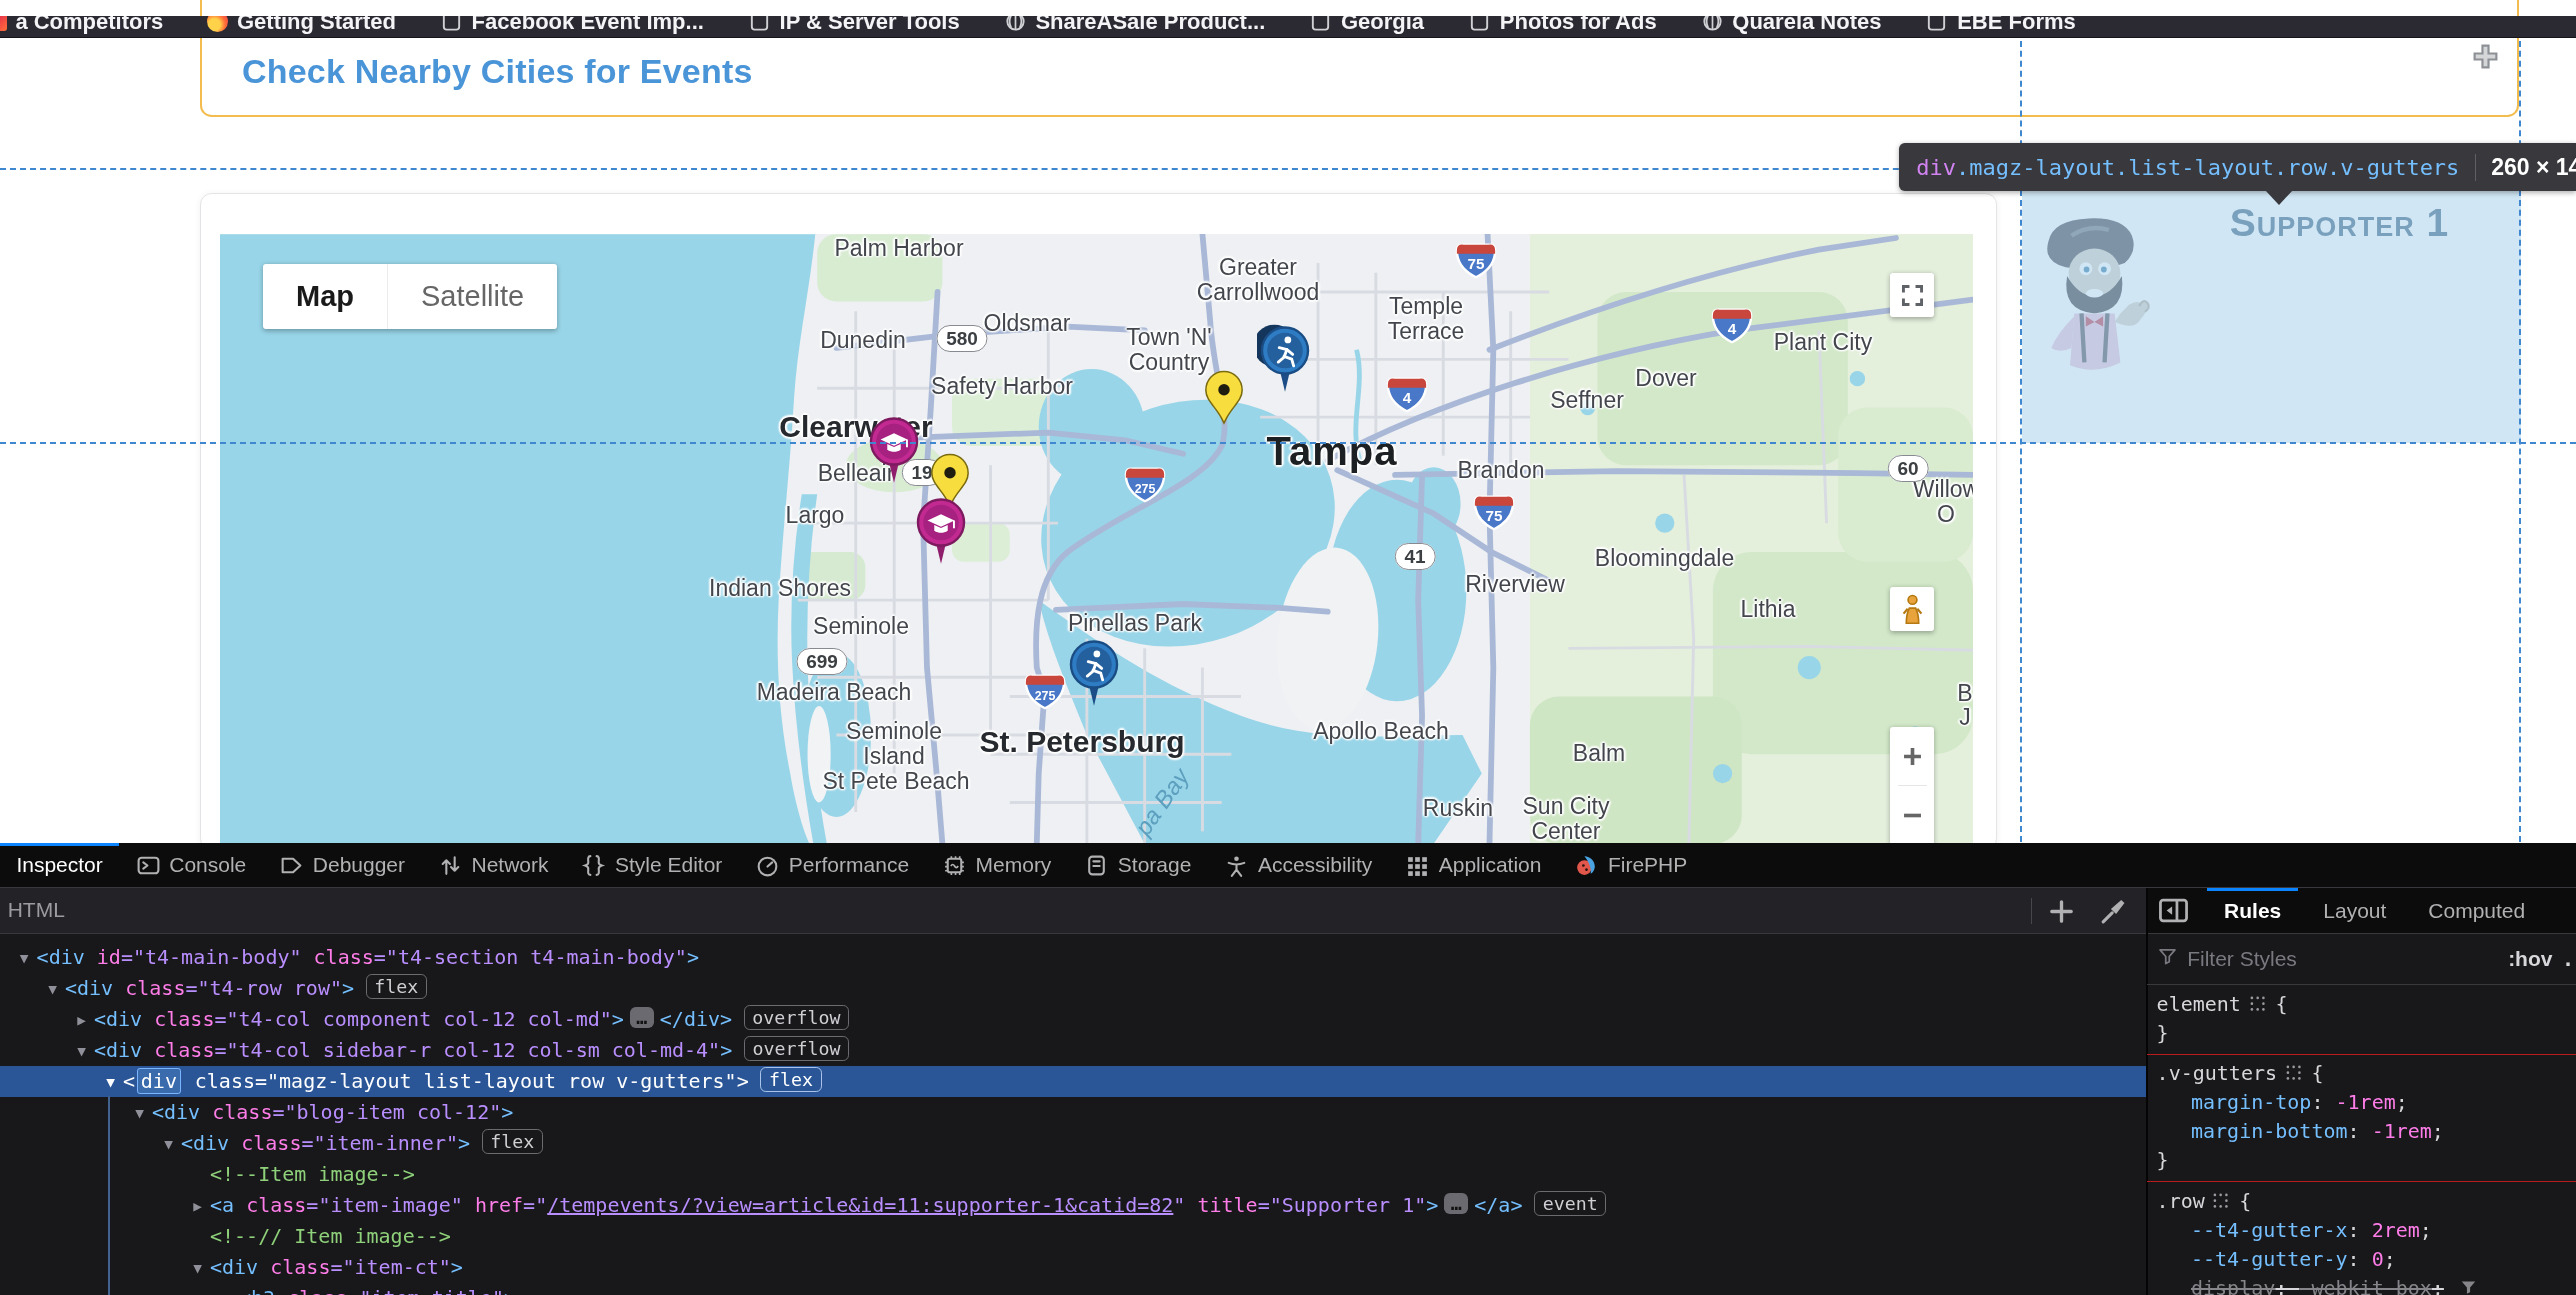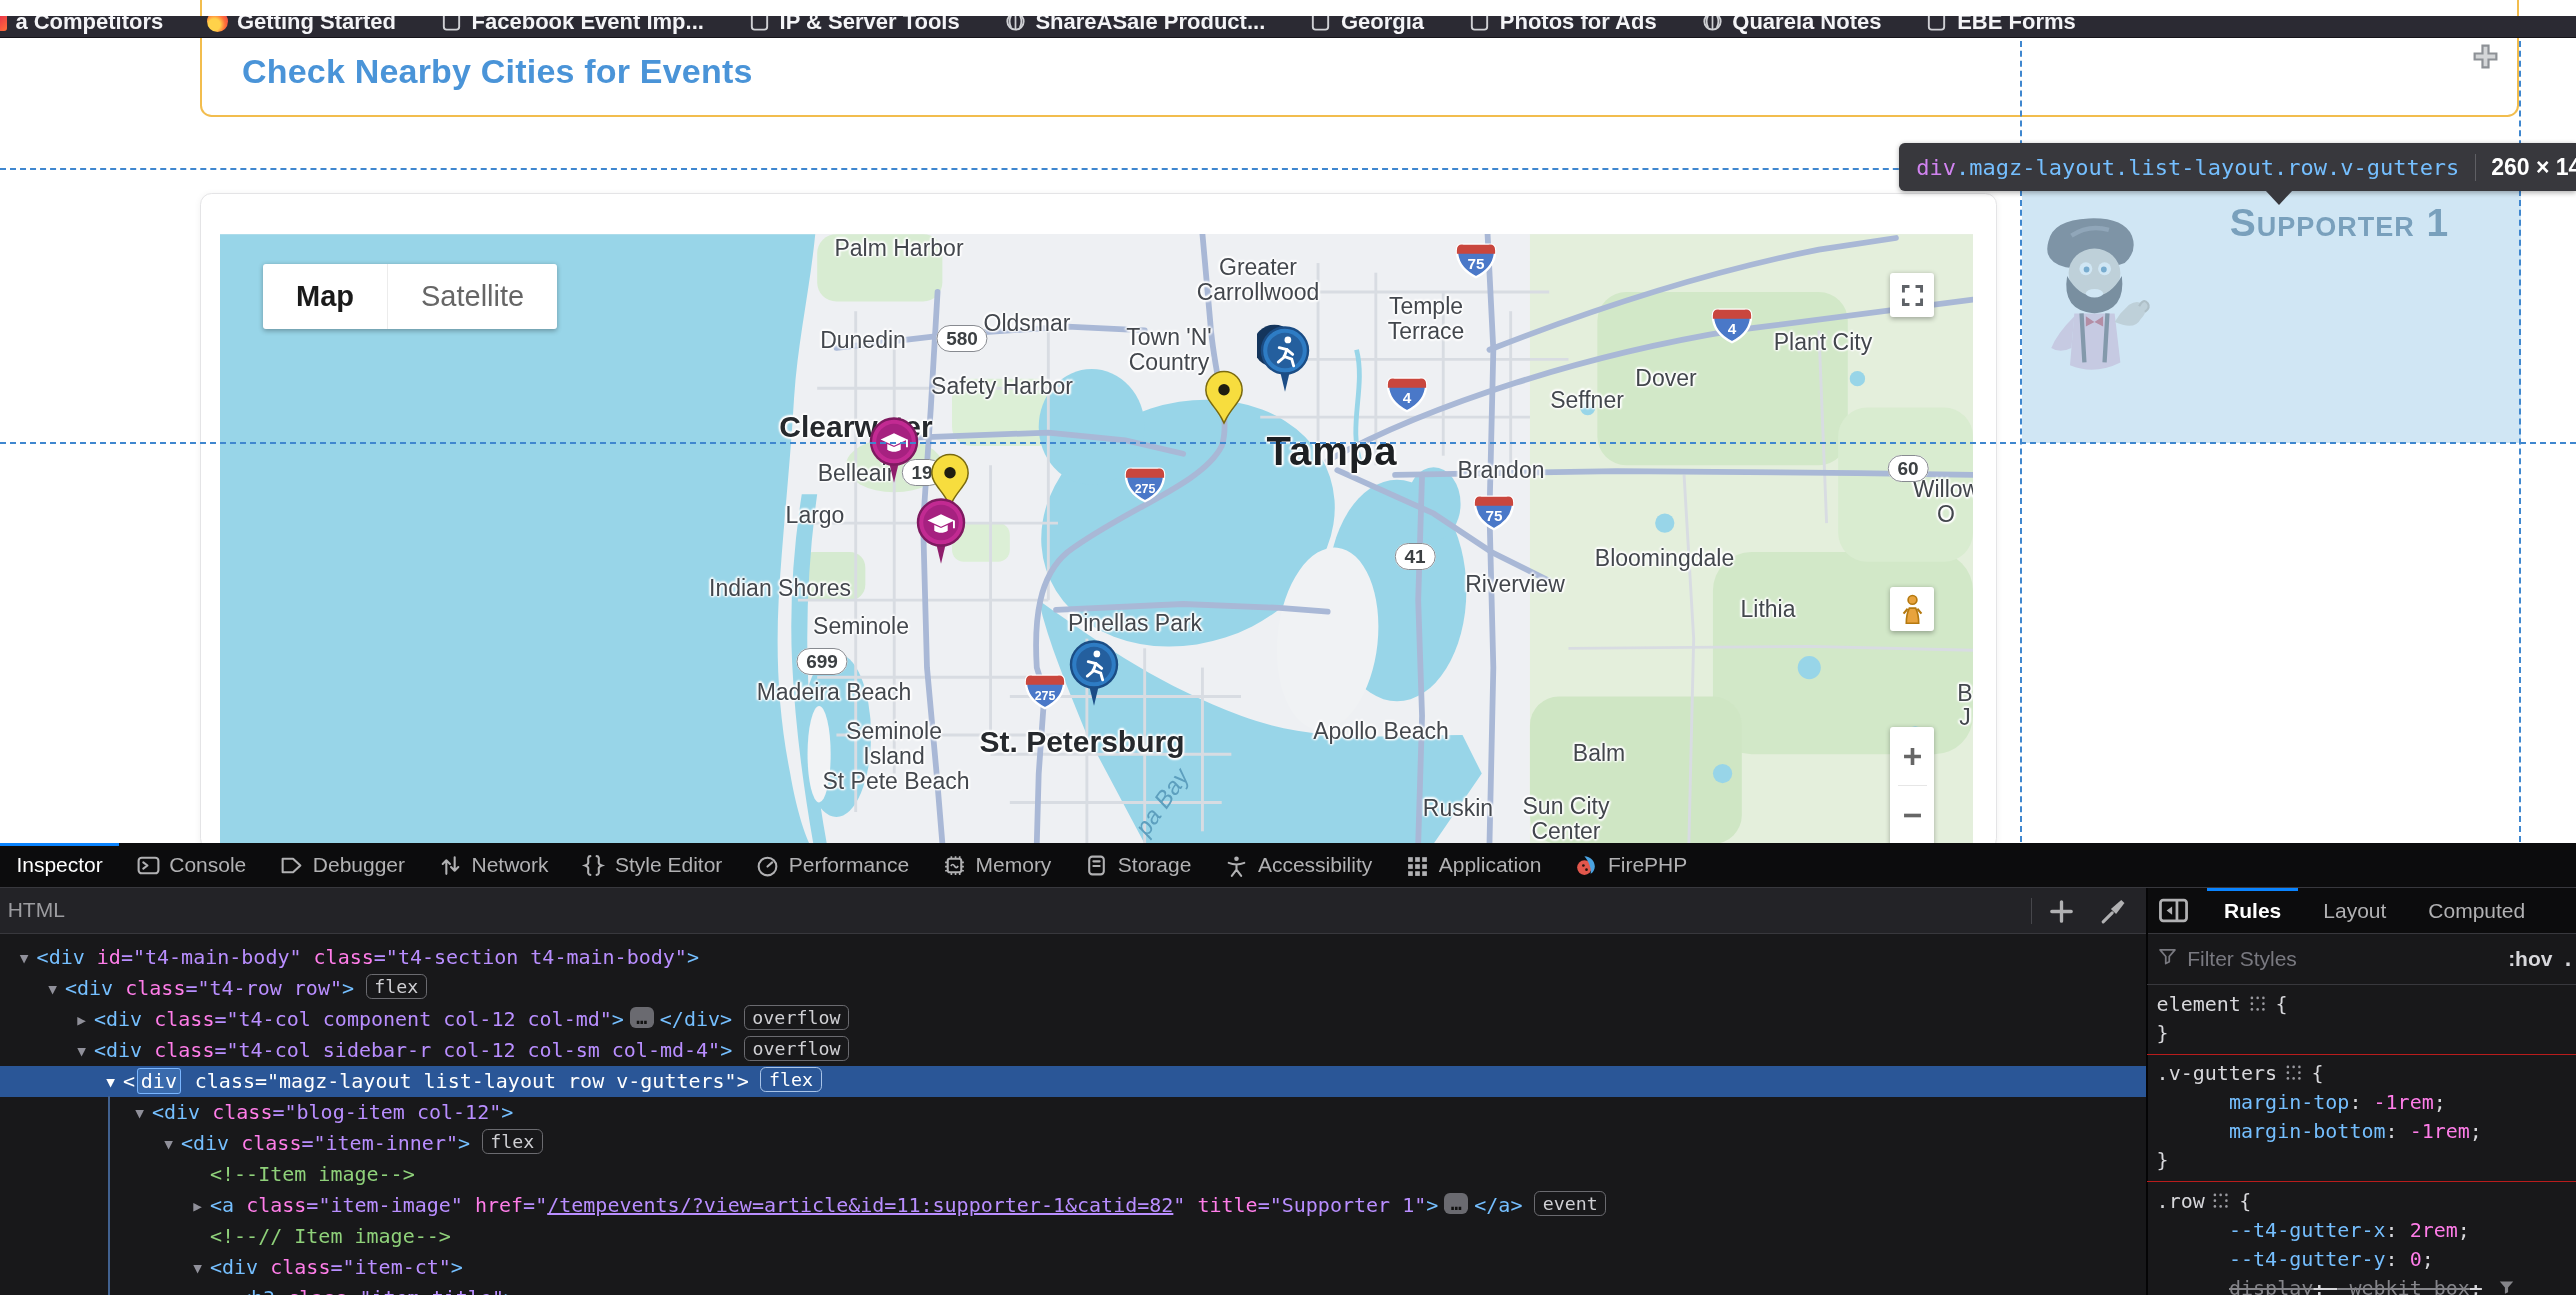--- a/index.html
+++ b/index.html
@@ -96,21 +96,21 @@
   .filter-row{display:flex;align-items:center;gap:9.6px;height:50px;padding:0 9.6px;border-bottom:1px solid #38383d;}
   .filter-row .ph{color:#797980;font-family:"Liberation Sans",sans-serif;font-size:21px;flex:1;}
   .filter-row .hov{color:#d7d7db;font-weight:bold;font-family:"Liberation Sans",sans-serif;font-size:21px;}
   .filter-row .hovp{color:#d7d7db;font-weight:bold;margin-right:-7.7px;}
   .r-block{padding:4.8px 0 5.8px 0;border-bottom:1px solid #b91c1c;line-height:29px;}
   .r-selline{padding-left:9.6px;}
   .r-sel{color:#d7d7db;}
   .r-brace{color:#d7d7db;}
   .dotsq{display:inline-block;width:17.3px;height:17.3px;margin:0 9.6px 0 7.7px;vertical-align:-1px;}
   .r-decl{padding-left:44px;white-space:nowrap;position:relative;}
-  .r-prop{color:#75bfff;margin-left:38px;} .r-valu{color:#ff7de9;}
+  .r-prop{color:#75bfff;} .r-valu{color:#ff7de9;}
   .r-decl.struck .r-prop,.r-decl.struck .r-valu,.r-decl.struck .r-punc{color:#85858a;text-decoration:line-through;}
   .r-funnel{display:inline-block;width:19px;height:19px;margin-left:15.4px;vertical-align:-1.9px;color:#85858a;}
   svg{display:block;}
 </style>
 </head>
 <body>
 
 <div id="screen">
 
   <div class="bm-bar">

